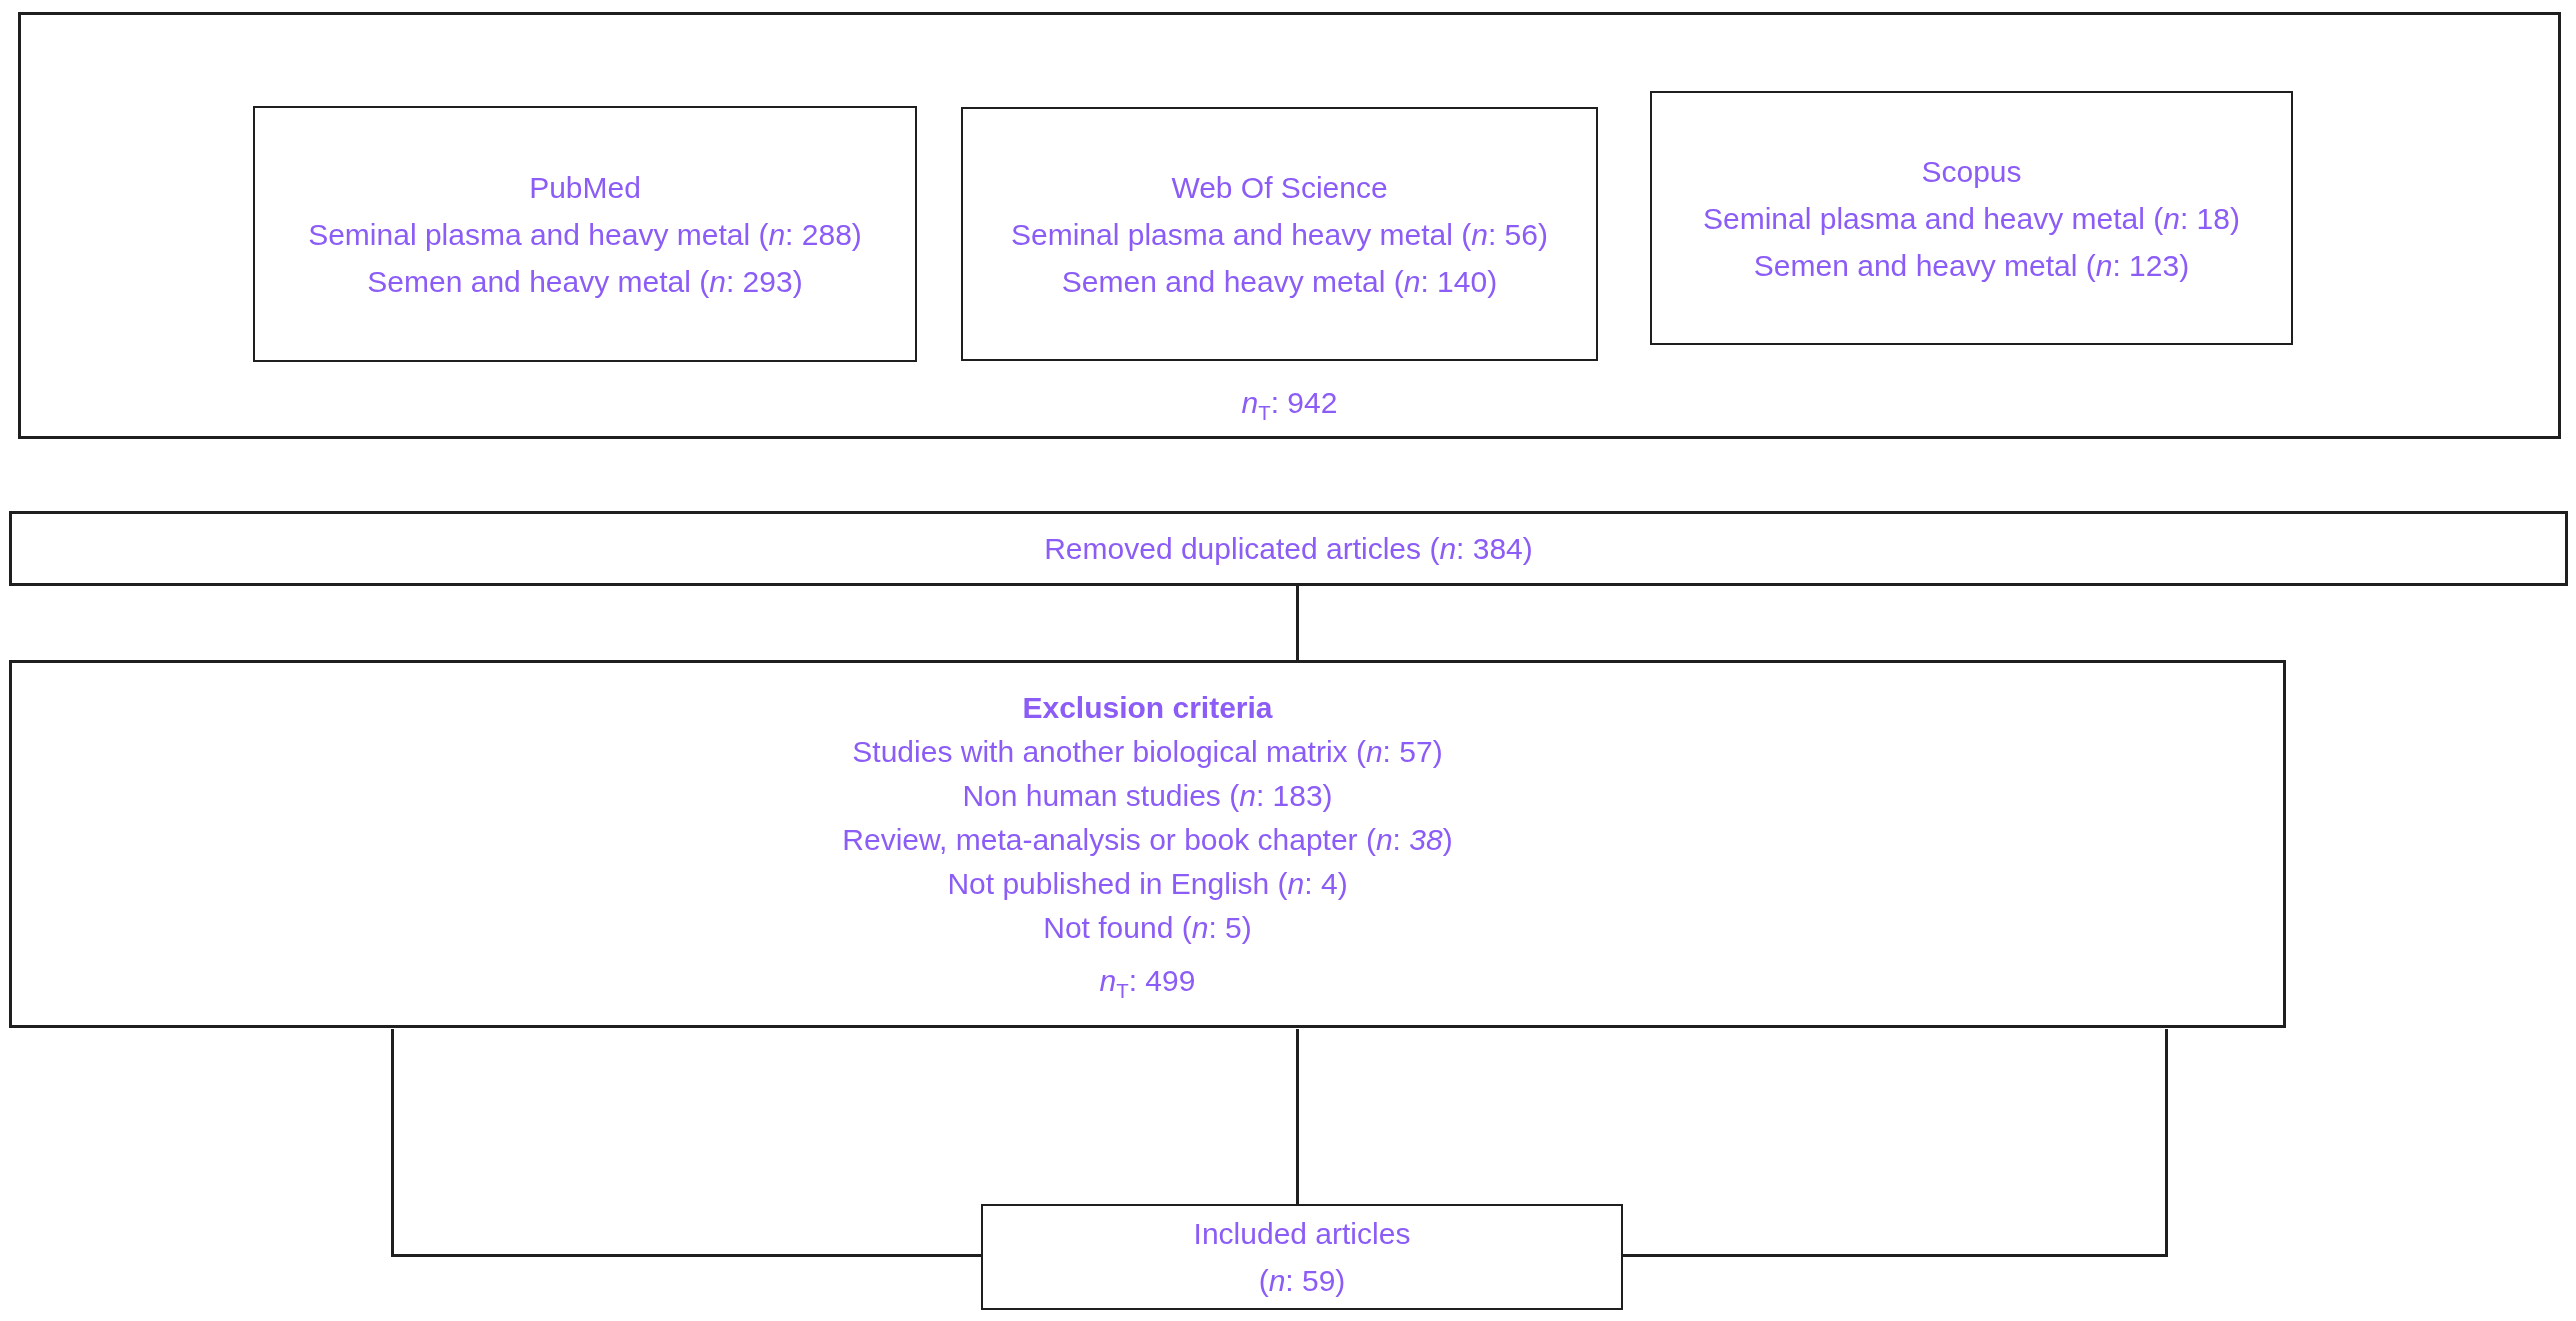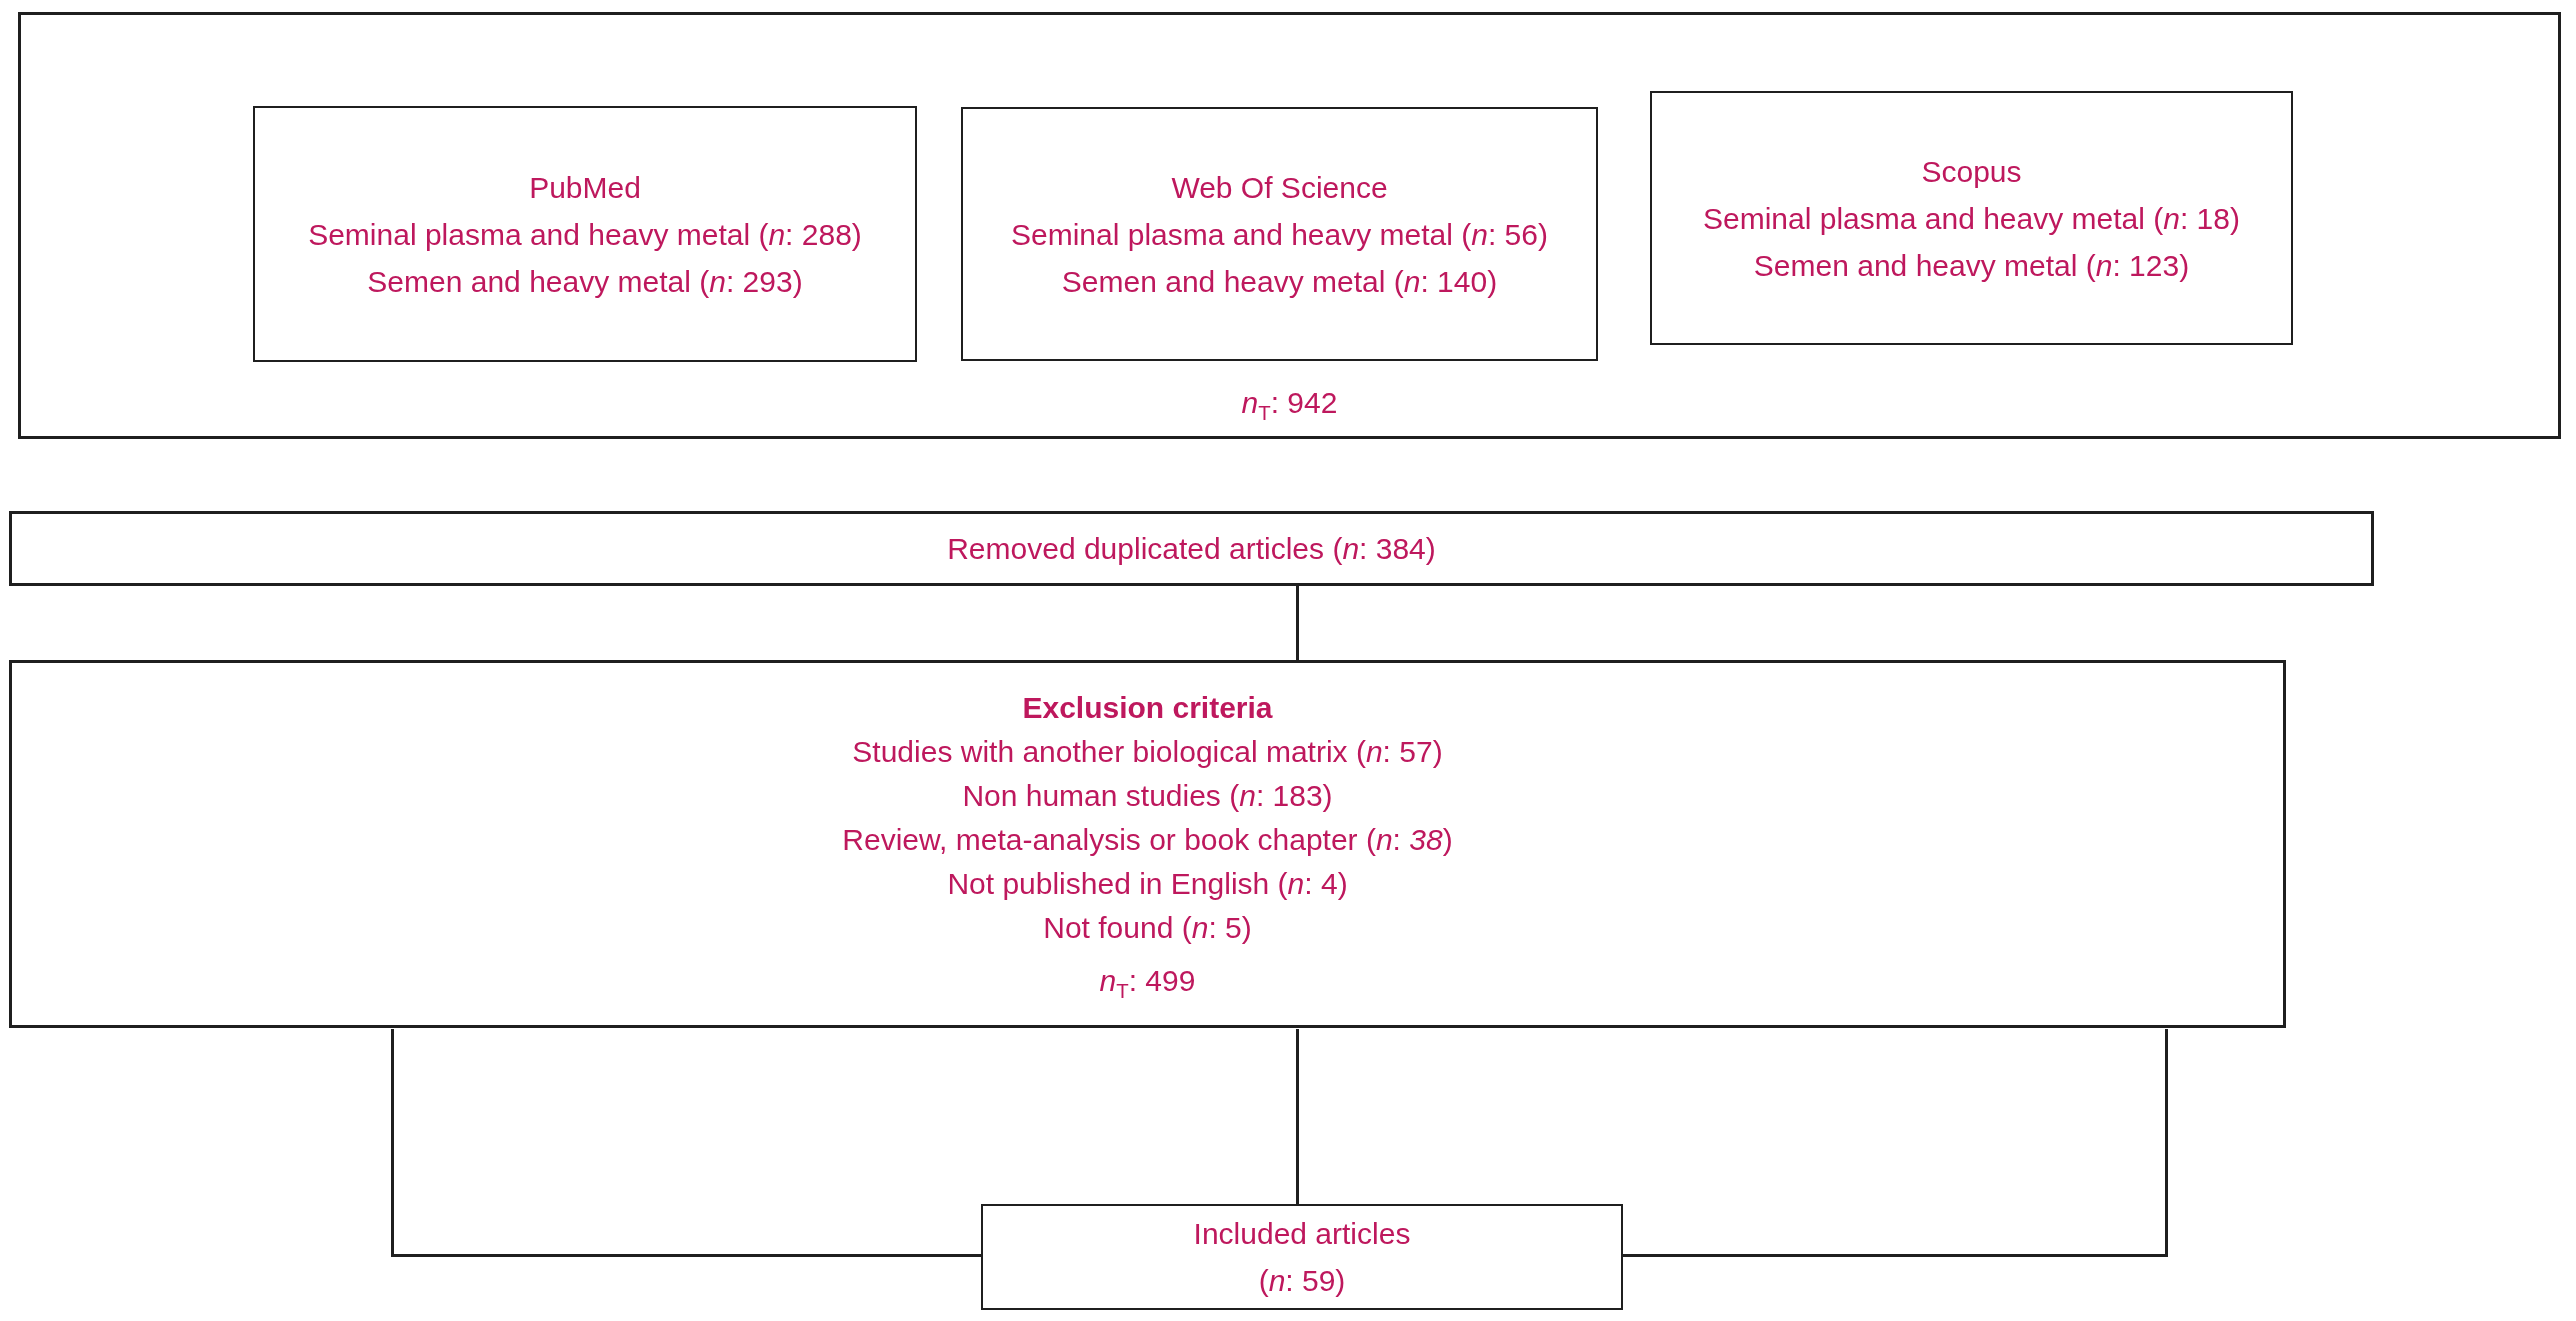--- a/index.html
+++ b/index.html
@@ -6,21 +6,21 @@
     margin: 0;
     padding: 0;
     background: #ffffff;
   }
   #canvas {
     position: relative;
     width: 2576px;
     height: 1322px;
     background: #ffffff;
     font-family: "Liberation Sans", sans-serif;
-    color: #be185d;
+    color: #8b5cf6;
     font-size: 30px;
     line-height: 46px;
   }
   .box {
     position: absolute;
     background: #ffffff;
     border: 3.3px solid #1f1f1f;
     box-sizing: border-box;
     display: flex;
     flex-direction: column;
@@ -69,21 +69,21 @@
   </div>
 
   <div class="box inner-box" style="left:1650px; top:91px; width:643px; height:254px;">
     <div>Scopus</div>
     <div>Seminal plasma and heavy metal (<i>n</i>: <span>18</span>)</div>
     <div>Semen and heavy metal (<i>n</i>: <span>123</span>)</div>
   </div>
 
   <div class="total-line" style="left:18px; top:380px; width:2543px;"><i>n</i><sub>T</sub>: 942</div>
 
-  <div class="box" style="left:9px; top:511px; width:2365px; height:75px;">
+  <div class="box" style="left:9px; top:511px; width:2559px; height:75px;">
     <div>Removed duplicated articles (<i>n</i>: <span>384</span>)</div>
   </div>
 
   <div class="connector" style="left:1296px; top:586px; width:2.6px; height:74px;"></div>
 
   <div class="box" style="left:9px; top:660px; width:2277px; height:368px;">
     <div class="exclusion-content" style="display:flex; flex-direction:column; align-items:center;">
       <div class="bold">Exclusion criteria</div>
       <div>Studies with another biological matrix (<i>n</i>: <span>57</span>)</div>
       <div>Non human studies (<i>n</i>: <span>183</span>)</div>

